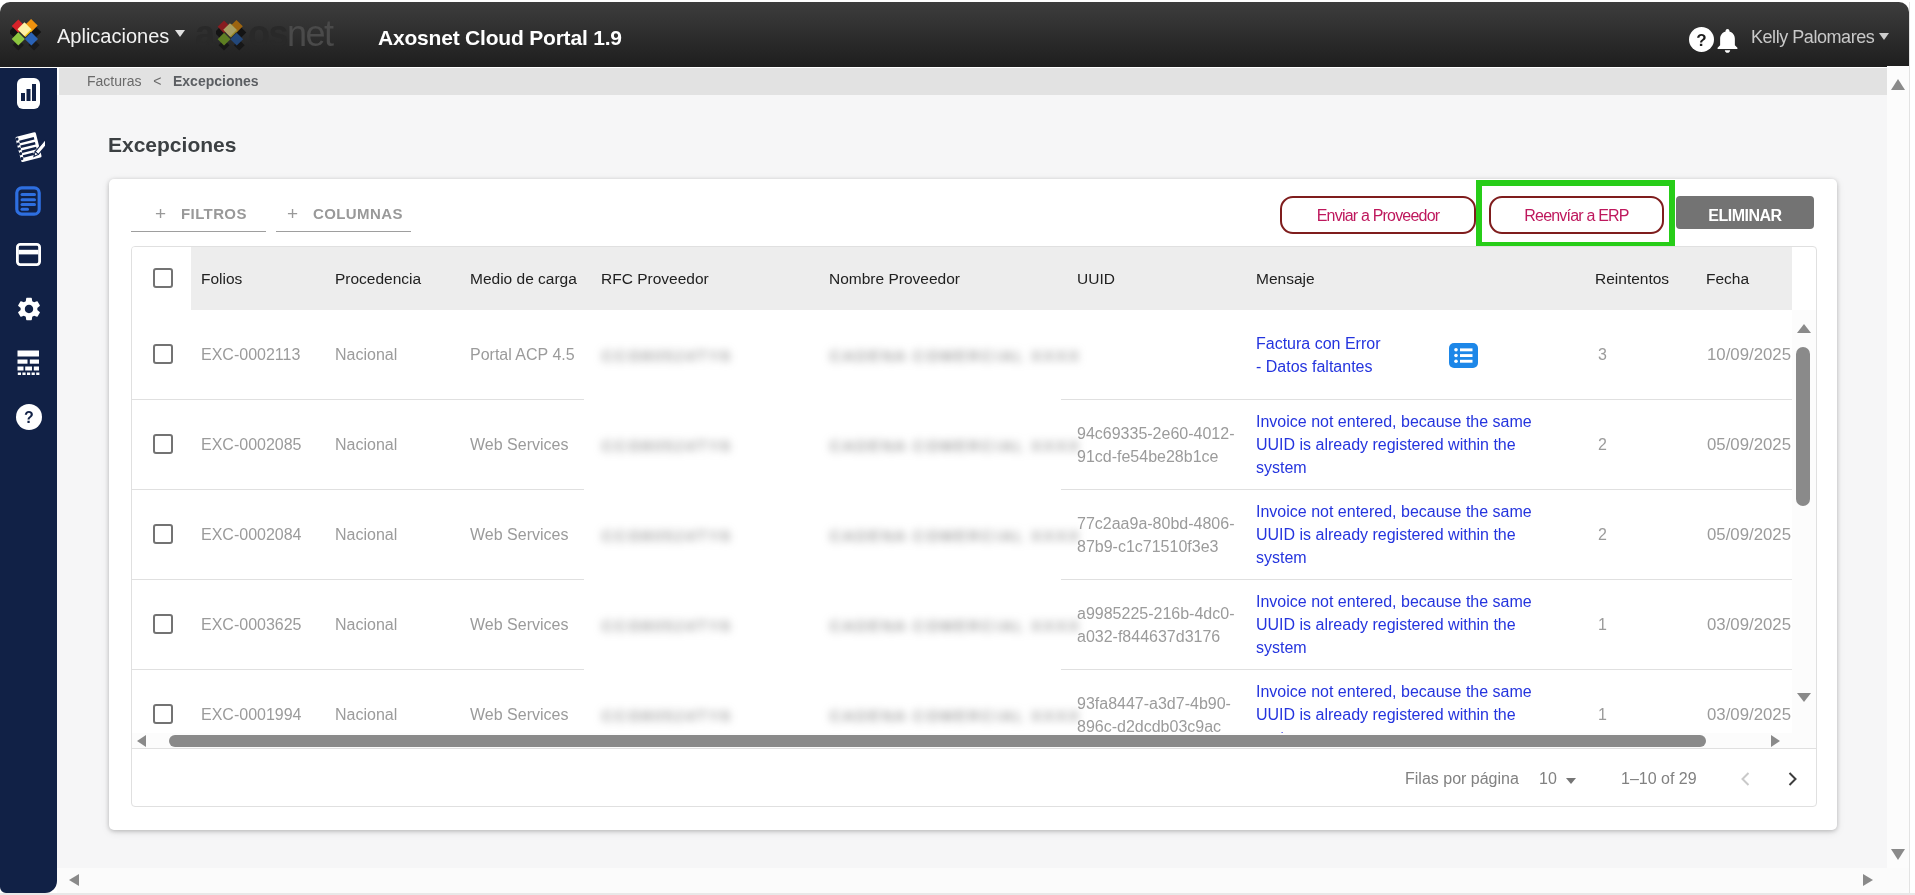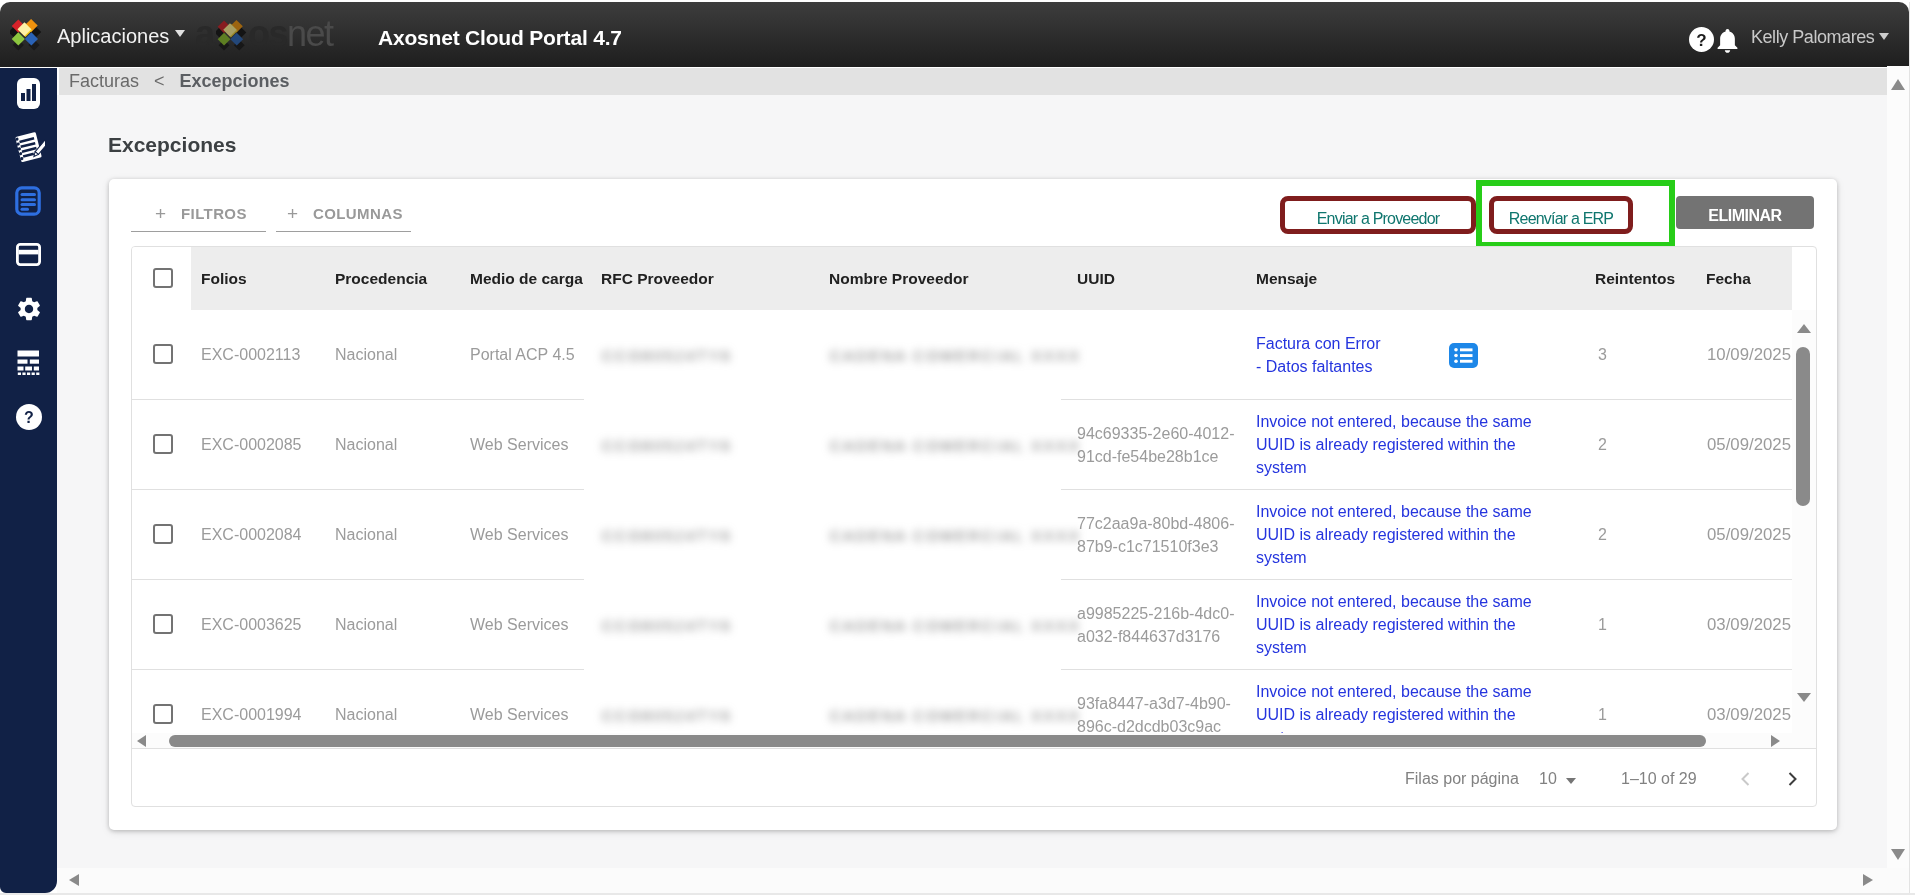--- a/index.html
+++ b/index.html
@@ -17,43 +17,43 @@
   #username { left:1751px; top:25px; color:#c9c9c9; font-size:18px; letter-spacing:-0.45px; }
   #user-caret { left:1879px; top:31px; width:0; height:0;
     border-left:5.5px solid transparent; border-right:5.5px solid transparent; border-top:7px solid #cccccc; }
   .fadelogo { top:11px; font-size:36px; font-weight:700; color:#292929; letter-spacing:-1.5px; }
 
   
   #sidebar { left:0; top:68px; width:57px; height:825px; background:#112146; border-radius:0 0 12px 6px; }
 
   
   #breadcrumb { left:59px; top:68px; width:1828px; height:27px; background:#e2e2e2;
-    font-size:18px; color:#6a6a6a; line-height:27px; padding-left:10px; }
+    font-size:14px; color:#6a6a6a; line-height:27px; padding-left:28px; }
   #breadcrumb b { color:#5b5e62; }
 
   
   #main { left:57px; top:95px; width:1830px; height:773px; background:#f6f6f7; }
   #pagetitle { left:108px; top:133px; font-size:21px; font-weight:700; color:#3c4043; }
   #card { left:109px; top:179px; width:1728px; height:651px; background:#ffffff; border-radius:5px;
     box-shadow:0 1px 4px rgba(0,0,0,0.20), 0 2px 8px rgba(0,0,0,0.10); }
 
   .tabbtn { color:#999999; font-size:15px; font-weight:700; letter-spacing:0.4px; }
   .tabline { height:1px; background:#9e9e9e; }
 
-  .bluebtn { border:5px solid #7f1d1d; border-radius:8px; background:#ffffff; color:#0f766e;
+  .bluebtn { border:2px solid #7f1d1d; border-radius:13px; background:#ffffff; color:#be185d;
     font-size:16px; letter-spacing:-0.8px; text-align:center; line-height:36px; height:38px; }
   #btn-eliminar { background:#737373; border-radius:4px; color:#ffffff; font-weight:700;
     font-size:16px; text-align:center; line-height:39px; height:33px; letter-spacing:-0.5px; }
   #greenbox { border:6px solid #27cd18; background:transparent; }
 
   
   #tablebox { left:131px; top:246px; width:1686px; height:561px; border:1px solid #e0e0e0; border-radius:4px; background:#fff; overflow:hidden; }
   #headrow { position:absolute; left:0; top:0; width:1660px; height:63px; background:#ededed; }
   #headwhite { position:absolute; left:0; top:0; width:59px; height:63px; background:#ffffff; }
-  .hcell { position:absolute; top:0; height:51px; line-height:63px; font-size:15.5px; font-weight:700; color:#212121; white-space:nowrap; }
+  .hcell { position:absolute; top:0; height:51px; line-height:63px; font-size:15.5px; font-weight:400; color:#212121; white-space:nowrap; }
   .row { position:absolute; left:0; width:1660px; height:90px; border-bottom:1px solid #e0e0e0; background:#fff; }
   .cell { position:absolute; font-size:16px; color:#9b9b9b; white-space:nowrap; }
   .msg { color:#2434de; line-height:23px; font-size:16px; position:absolute; white-space:nowrap; }
   .uuid { line-height:23px; }
   .cbx { position:absolute; width:20px; height:20px; border:2px solid #737373; border-radius:3px; background:#fff; }
   .blur1 { position:absolute; z-index:2; color:#6f6f6f; filter:blur(4px); font-size:15px; letter-spacing:2.5px; white-space:nowrap; }
 
   .sb-thumb { position:absolute; background:#8a8a8a; border-radius:7px; }
   .tri { position:absolute; width:0; height:0; }
 
@@ -93,21 +93,21 @@
       <polygon points="1.7,12.1 8.3,5.5 14.9,12.1 8.3,18.7" fill="#871c20"></polygon>
       <polygon points="14.5,11.6 21.1,5 27.7,11.6 21.1,18.2" fill="#9c6410"></polygon>
       <polygon points="1.7,24.9 8.3,18.3 14.9,24.9 8.3,31.5" fill="#5d7e22"></polygon>
       <polygon points="14.8,24.9 21.4,18.3 28,24.9 21.4,31.5" fill="#234779"></polygon>
       <polygon points="8.5,16.2 15.4,9.3 22.3,16.2 15.4,23.1" fill="#9d8d2a"></polygon>
       <polygon points="7.5,15.2 14.4,8.3 21.3,15.2 14.4,22.1" fill="#a89f63"></polygon>
     </g>
   </svg>
   <div class="abs fadelogo" style="left:248px;">os<span style="color:#4a4a4a; font-weight:400;">net</span></div>
 
-  <div id="apptitle" class="abs">Axosnet Cloud Portal 4.7</div>
+  <div id="apptitle" class="abs">Axosnet Cloud Portal 1.9</div>
 
   <svg class="abs" style="left:1689px; top:25px;" width="25" height="25" viewBox="0 0 25 25">
     <circle cx="12.5" cy="12.5" r="12.5" fill="#ffffff"></circle>
     <text x="12.5" y="18.5" font-size="17" font-weight="bold" fill="#1c1c1c" text-anchor="middle" font-family="Liberation Sans">?</text>
   </svg>
 
   <svg class="abs" style="left:1713px; top:24px;" width="29" height="31" viewBox="0 0 24 24">
     <path fill="#ffffff" d="M12 1.6c-.9 0-1.6.7-1.6 1.6v.6C7.6 4.5 5.9 6.9 5.9 9.8v5.3L3.8 17.2v1.1h16.4v-1.1l-2.1-2.1V9.8c0-2.9-1.7-5.3-4.5-6v-.6c0-.9-.7-1.6-1.6-1.6zm-2.2 17.6c0 1.2 1 2.2 2.2 2.2s2.2-1 2.2-2.2z"></path>
   </svg>
   <div id="username" class="abs">Kelly Palomares</div>
@@ -187,21 +187,21 @@
 <div id="card" class="abs"></div>
 
 <div class="tabbtn abs" style="left:155px; top:203px; font-size:19px; font-weight:400;">+</div>
 <div class="tabbtn abs" style="left:181px; top:205px;">FILTROS</div>
 <div class="tabline abs" style="left:131px; top:231px; width:135px;"></div>
 <div class="tabbtn abs" style="left:287px; top:203px; font-size:19px; font-weight:400;">+</div>
 <div class="tabbtn abs" style="left:313px; top:205px;">COLUMNAS</div>
 <div class="tabline abs" style="left:276px; top:231px; width:135px;"></div>
 
 <div class="bluebtn abs" style="left:1280px; top:196px; width:196px;">Enviar a Proveedor</div>
-<div class="bluebtn abs" style="left:1489px; top:196px; width:144px;">Reenvíar a ERP</div>
+<div class="bluebtn abs" style="left:1489px; top:196px; width:175px;">Reenvíar a ERP</div>
 <div id="btn-eliminar" class="abs" style="left:1676px; top:196px; width:138px;">ELIMINAR</div>
 <div id="greenbox" class="abs" style="left:1476px; top:180px; width:199px; height:68px;"></div>
 
 <div id="tablebox" class="abs">
   <div id="headrow"></div>
   <div id="headwhite"></div>
   <div class="cbx" style="left:21px; top:21px;"></div>
   <div class="hcell" style="left:69px;">Folios</div>
   <div class="hcell" style="left:203px;">Procedencia</div>
   <div class="hcell" style="left:338px;">Medio de carga</div>

